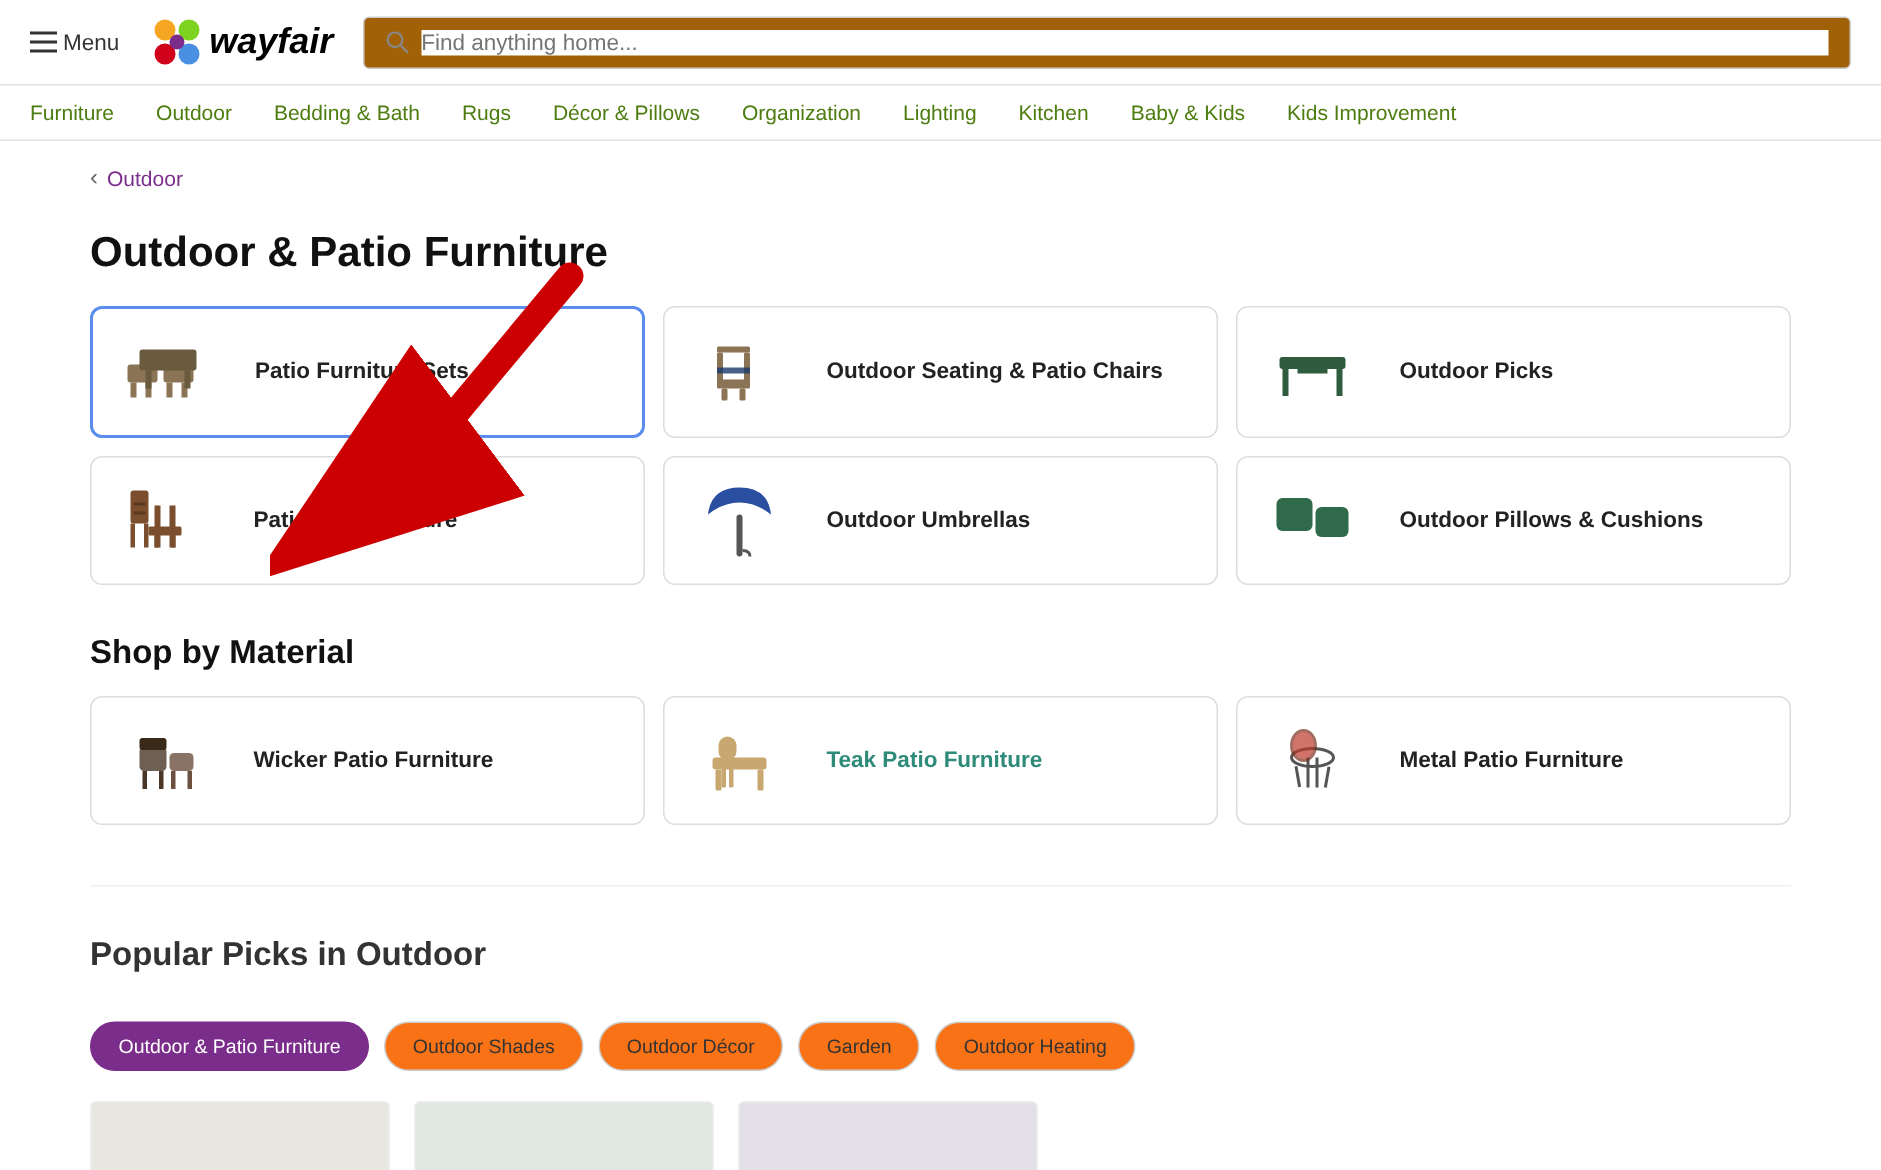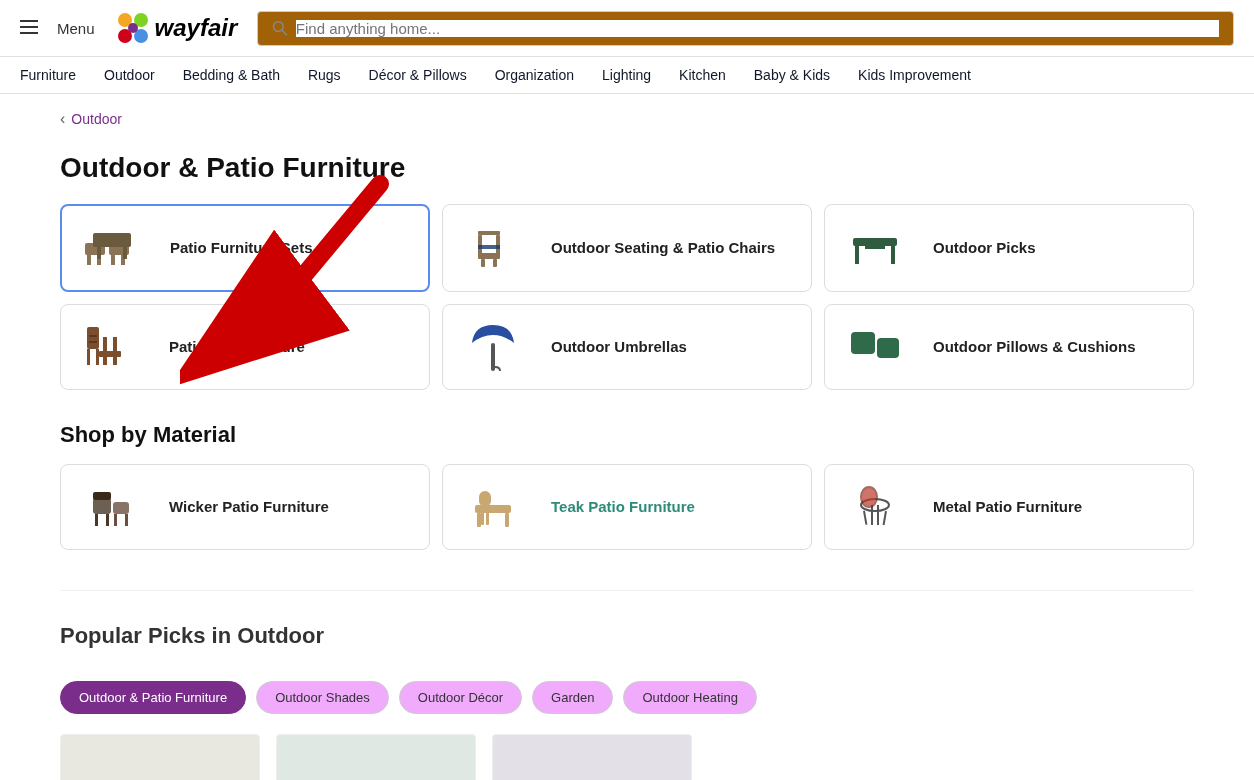--- a/index.html
+++ b/index.html
@@ -1,30 +1,30 @@
 <!DOCTYPE html>
 <html><head>
   <meta charset="utf-8">
   <style>
     * { box-sizing: border-box; margin: 0; padding: 0; }
     body { font-family: -apple-system, BlinkMacSystemFont, 'Segoe UI', sans-serif; background: #fff; color: #333; }
 
     
     .header { display: flex; align-items: center; padding: 10px 20px; border-bottom: 1px solid #e0e0e0; gap: 20px; }
-    .menu-btn { display: flex; gap: 19px; background: none; border: none; cursor: pointer; font-size: 15px; color: #333; }
+    .menu-btn { display: flex; align-items: center; gap: 4px; background: none; border: none; cursor: pointer; font-size: 15px; color: #333; }
     .hamburger-lines { display: flex; flex-direction: column; gap: 4px; }
     .hamburger-lines span { display: block; width: 18px; height: 2px; background: #333; }
     .logo { display: flex; align-items: center; gap: 4px; font-size: 28px; font-weight: 700; color: #7B2D8B; text-decoration: none; }
     .logo-icon { width: 36px; height: 36px; }
     .search-bar { flex: 1; display: flex; align-items: center; border: 1px solid #ccc; border-radius: 4px; padding: 8px 14px; gap: 8px; background: #a16207; }
     .search-bar input { border: none; outline: none; font-size: 15px; color: #666; width: 100%; }
 
     
     .nav { display: flex; align-items: center; padding: 10px 20px; border-bottom: 1px solid #e0e0e0; gap: 28px; overflow: hidden; }
-    .nav a { text-decoration: none; color: #0f172a; font-size: 14px; white-space: nowrap; }
+    .nav a { text-decoration: none; color: #4d7c0f; font-size: 14px; white-space: nowrap; }
 
     
     .breadcrumb { padding: 16px 60px 8px; display: flex; align-items: center; gap: 6px; }
     .breadcrumb a { color: #7B2D8B; text-decoration: none; font-size: 14px; }
 
     
     .main { padding: 16px 60px 40px; }
     .page-title { font-size: 28px; font-weight: 700; color: #111; margin-bottom: 20px; }
 
     
@@ -36,21 +36,21 @@
     .category-label.teal { color: #2E8B7A; }
 
     
     .section-title { font-size: 22px; font-weight: 700; color: #111; margin-bottom: 16px; }
     .relative-wrapper { position: relative; }
 
     
     .popular-section { margin-top: 40px; border-top: 1px solid #f0f0f0; padding-top: 32px; }
     .popular-title { font-size: 22px; font-weight: 700; margin-bottom: 32px; }
     .filter-pills { display: flex; gap: 10px; flex-wrap: wrap; margin-bottom: 20px; }
-    .pill { padding: 8px 18px; border-radius: 20px; border: 1px solid #ccc; font-size: 13px; cursor: pointer; background: #f0abfc; color: #333; white-space: nowrap; }
+    .pill { padding: 8px 18px; border-radius: 20px; border: 1px solid #ccc; font-size: 13px; cursor: pointer; background: #f97316; color: #333; white-space: nowrap; }
     .pill.active { background: #7B2D8B; color: #fff; border-color: #7B2D8B; }
 
     
     .product-row { display: flex; gap: 16px; overflow: hidden; }
     .product-card { width: 200px; flex-shrink: 0; border: 1px solid #eee; border-radius: 4px; overflow: hidden; background: #f5f5f5; height: 140px; }
   </style>
 </head>
 <body>
 
 <div class="header">

